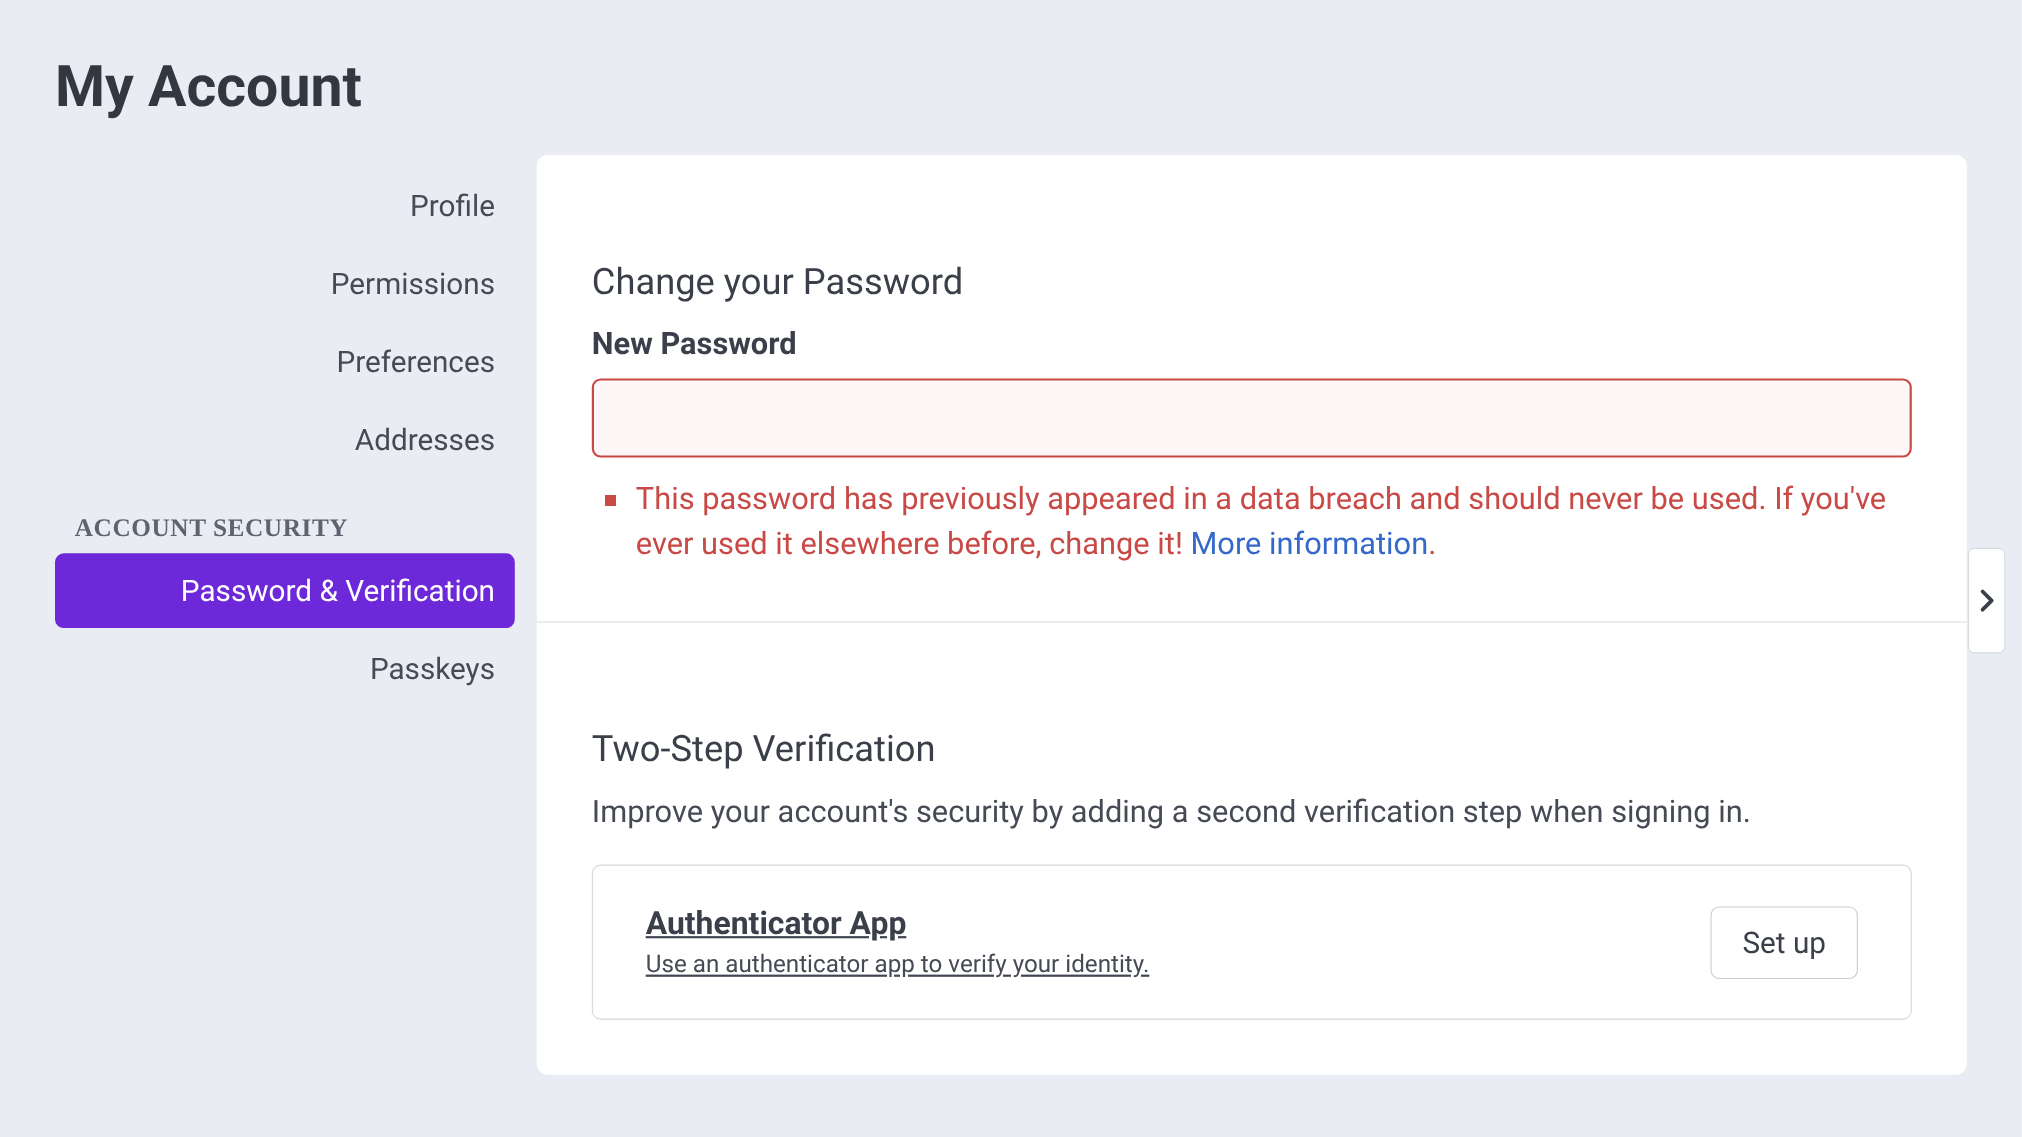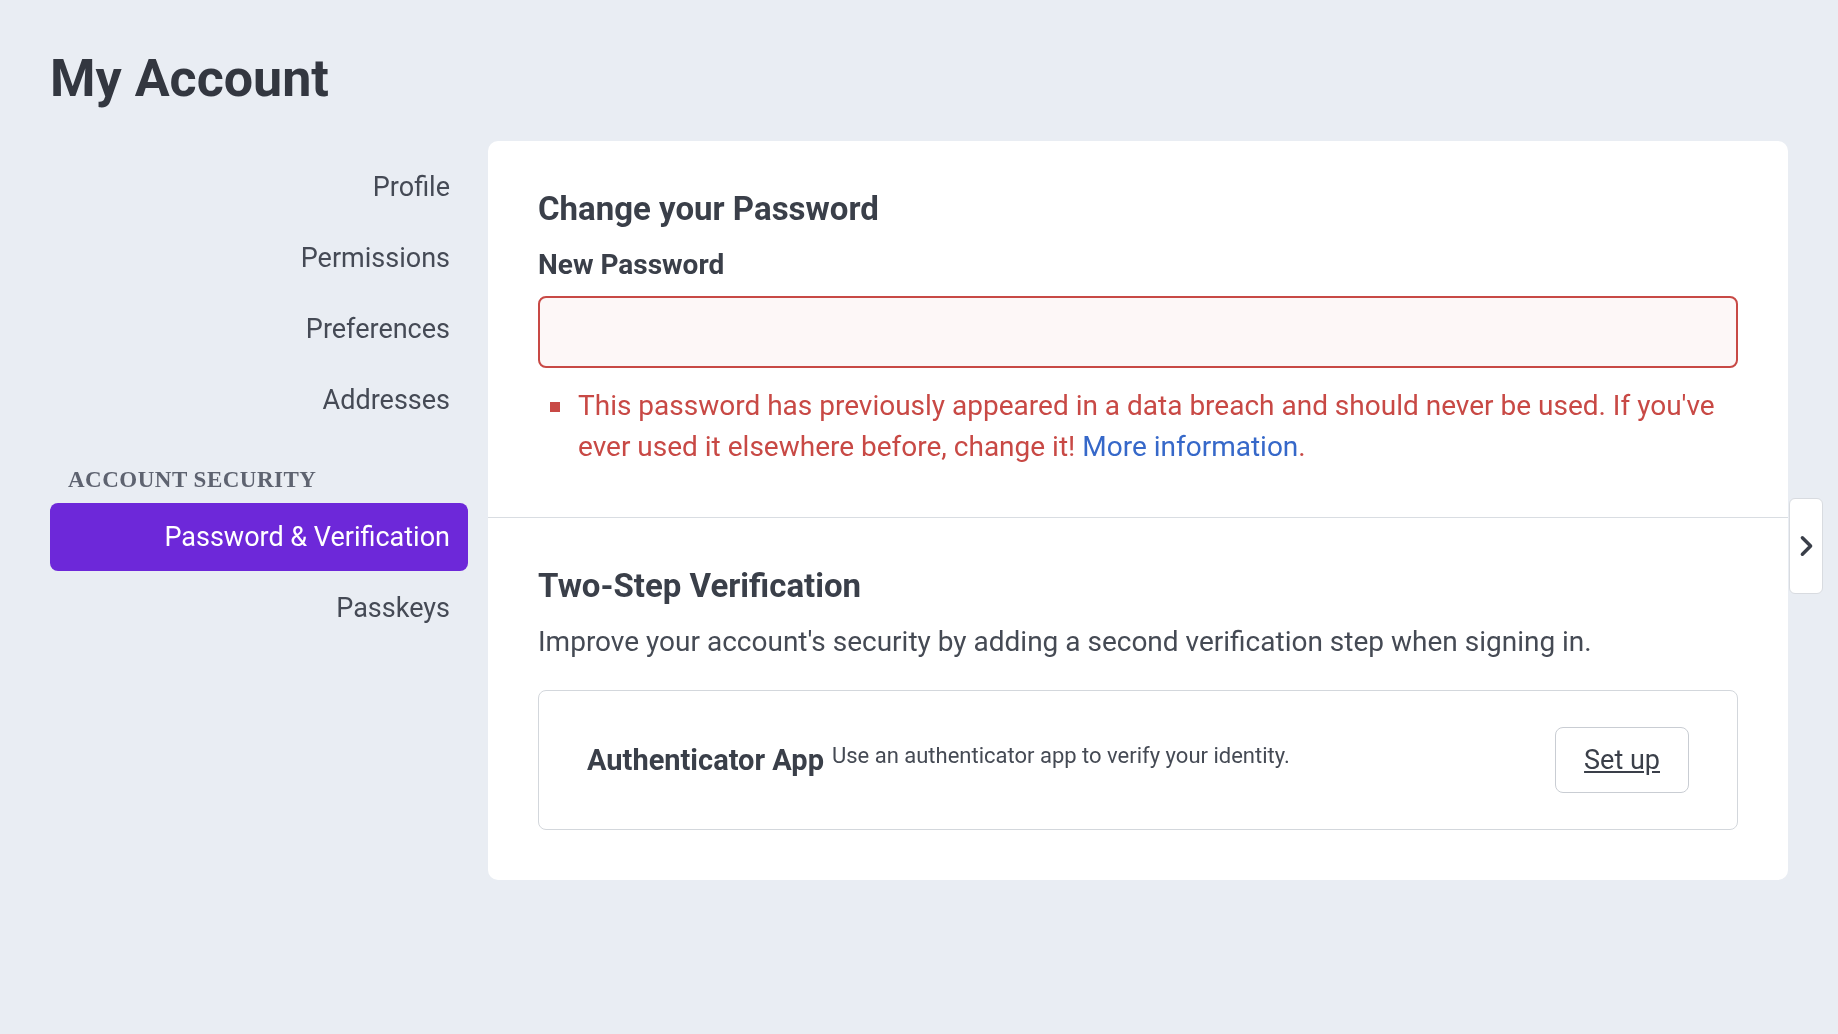--- a/index.html
+++ b/index.html
@@ -63,23 +63,24 @@
       overflow: hidden;
     }
     .card-section {
       padding: 48px 50px 50px 50px;
     }
     .card-section:not(:last-child) {
       border-bottom: 1px solid #d9dde2;
     }
     .section-title {
       font-size: 33px;
-      font-weight: 700;
+      font-weight: 400;
       color: #3a3f49;
       margin-bottom: 20px;
+      margin-top: 48px;
     }
     .field-label {
       font-size: 28px;
       font-weight: 700;
       color: #3a3f49;
       margin-bottom: 15px;
     }
     .password-input {
       width: 100%;
       height: 72px;
@@ -124,42 +125,42 @@
     .two-step-card {
       border: 1px solid #d3d7dc;
       border-radius: 8px;
       padding: 36px 48px;
       display: flex;
       justify-content: space-between;
       align-items: center;
     }
     .two-step-info {
       display: flex;
-      flex-direction: row;
+      flex-direction: column;
       gap: 8px;
+      text-decoration: underline;
     }
     .two-step-title {
       font-size: 29px;
       font-weight: 700;
       color: #3a3f49;
     }
     .two-step-subtitle {
       font-size: 22px;
       color: #454a54;
     }
     .setup-button {
       border: 1px solid #c9cdd3;
       background: #ffffff;
       border-radius: 8px;
       padding: 16px 28px;
       font-size: 27px;
       color: #3a3f49;
       cursor: pointer;
       font-family: inherit;
-      text-decoration: underline;
     }
     .side-expand {
       position: absolute;
       right: 15px;
       top: 498px;
       width: 34px;
       height: 96px;
       background: #ffffff;
       border: 1px solid #d8dbe0;
       border-radius: 6px;

